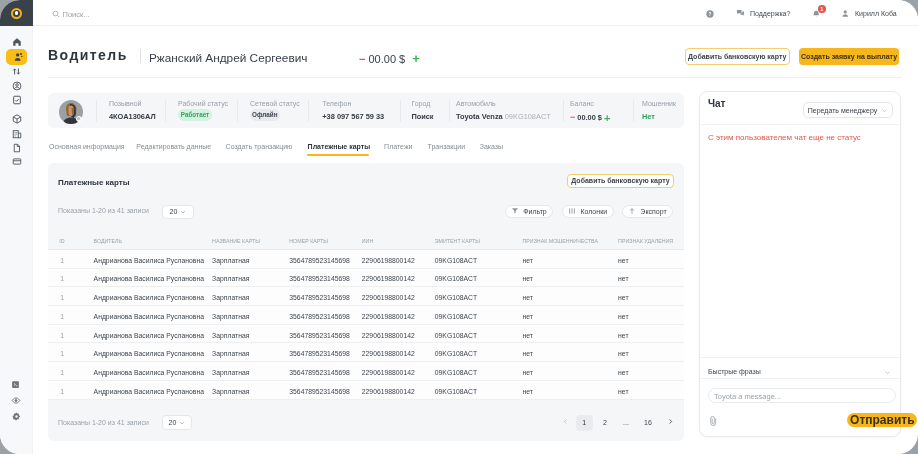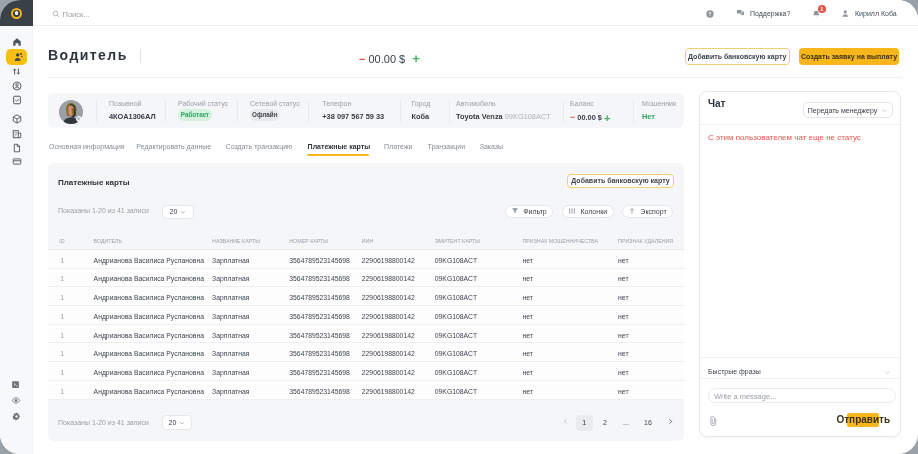--- a/index.html
+++ b/index.html
@@ -111,20 +111,21 @@
     </svg>
   <div class="abs" style="left:818px;top:5px;width:7.5px;height:7.5px;border-radius:50%;background:#e2574c;color:#fff;font-size:5.5px;font-weight:bold;display:flex;align-items:center;justify-content:center;">1</div>
   <svg class="abs" style="left:841px;top:9px;" width="8.5" height="9" viewBox="0 0 24 24" fill="#8d959c">
       <circle cx="12" cy="7.5" r="4.5"></circle>
       <path d="M4 21c0-4.5 3.5-7 8-7s8 2.5 8 7z"></path>
     </svg>
   <div class="abs" style="left:855px;top:10px;font-size:7px;color:#434b52;">Кирилл Коба</div>
 
   <div class="abs" style="left:48px;top:46.5px;font-size:14px;font-weight:bold;letter-spacing:1.45px;color:#2e353d;">Водитель</div>
   <div class="abs" style="left:140px;top:49px;width:1px;height:14px;background:#dfe2e5;"></div>
+  <div class="abs" style="left:149px;top:51px;font-size:11.8px;color:#39414a;">Ржанский Андрей Сергеевич</div>
   <div class="abs" style="left:359px;top:51px;font-size:11px;"><span style="color:#e2574c;font-weight:bold;">−</span> <span style="color:#39414a;">00.00 $</span> <span style="color:#43b05c;font-weight:bold;margin-left:4px;font-size:13px;">+</span></div>
   <div class="abs btn-yb" style="left:684.5px;top:47.5px;width:105.5px;height:17px;font-size:7px;">Добавить банковскую карту</div>
   <div class="abs btn-yellow" style="left:799px;top:47.5px;width:100px;height:17px;font-size:7px;">Создать заявку на выплату</div>
   <div class="abs" style="left:48px;top:77px;width:854px;height:1px;background:#eef0f2;"></div>
 
   <div class="abs card" style="left:48px;top:93px;width:636px;height:34.5px;"></div>
   <svg class="abs" style="left:58.5px;top:99.5px;" width="24" height="24" viewBox="0 0 24 24">
       <defs>
         <clipPath id="avc">
           <circle cx="12" cy="12" r="12"></circle>
@@ -151,21 +152,21 @@
   <div class="vline" style="left:633.4px;top:100px;height:22px;"></div>
   <div class="abs lbl" style="left:109px;top:100px;">Позывной</div>
   <div class="abs val" style="left:109px;top:111.5px;">4КОА1306АЛ</div>
   <div class="abs lbl" style="left:178px;top:100px;">Рабочий статус</div>
   <div class="abs pill" style="left:178px;top:108.5px;width:34px;height:12px;background:#d5f1df;color:#2fa45c;font-size:6.3px;">Работает</div>
   <div class="abs lbl" style="left:250px;top:100px;">Сетевой статус</div>
   <div class="abs pill" style="left:249.5px;top:108.5px;width:30.5px;height:12px;background:#e8eaed;color:#3e464e;font-size:6.3px;">Офлайн</div>
   <div class="abs lbl" style="left:322.3px;top:100px;">Телефон</div>
   <div class="abs val" style="left:322.3px;top:111.5px;">+38 097 567 59 33</div>
   <div class="abs lbl" style="left:411.4px;top:100px;">Город</div>
-  <div class="abs val" style="left:411.4px;top:111.5px;">Коба</div>
+  <div class="abs val" style="left:411.4px;top:111.5px;">Поиск</div>
   <div class="abs lbl" style="left:456px;top:100px;">Автомобиль</div>
   <div class="abs val" style="left:456px;top:111.5px;">Toyota Venza <span style="color:#a9b0b7;font-weight:normal;">09KG108ACT</span></div>
   <div class="abs lbl" style="left:570px;top:100px;">Баланс</div>
   <div class="abs val" style="left:570px;top:111.5px;"><span style="color:#e2574c;font-size:9px;">−</span> 00.00 $ <span style="color:#43b05c;font-size:11px;line-height:7px;vertical-align:-1.5px;">+</span></div>
   <div class="abs lbl" style="left:642px;top:100px;">Мошенник</div>
   <div class="abs val" style="left:642px;top:111.5px;color:#2fa45c;">Нет</div>
 
   <div class="tabs">
     <span class="abs" style="left:49px;top:143px;">Основная информация</span>
     <span class="abs" style="left:136.3px;top:143px;">Редактировать данные</span>
@@ -305,18 +306,18 @@
       </svg></div>
   <div class="abs" style="left:700px;top:124px;width:200px;height:1px;background:#eef0f2;"></div>
   <div class="abs" style="left:708px;top:132.5px;font-size:8px;color:#e2574c;">С этим пользователем чат еще не статус</div>
   <div class="abs" style="left:700px;top:357.4px;width:200px;height:1px;background:#eef0f2;"></div>
   <div class="abs" style="left:708px;top:368px;font-size:7px;color:#3e464e;">Быстрые фразы</div>
   <svg class="abs" style="left:884px;top:368.5px;" width="7" height="7" viewBox="0 0 24 24" fill="none" stroke="#b6bcc2" stroke-width="2.6">
       <path d="M5 9l7 7 7-7"></path>
     </svg>
   <div class="abs" style="left:700px;top:378.1px;width:200px;height:1px;background:#eef0f2;"></div>
   <div class="abs" style="left:708px;top:387.8px;width:187.5px;height:15.3px;border:1px solid #e9ebee;border-radius:8px;background:#fff;"></div>
-  <div class="abs gtxt" style="left:714px;top:392px;font-size:7.5px;">Write a message...</div>
+  <div class="abs gtxt" style="left:714px;top:392px;font-size:7.5px;">Toyota a message...</div>
   <svg class="abs" style="left:708.5px;top:415px;" width="8.5" height="12" viewBox="0 0 24 30" fill="none" stroke="#8d959d" stroke-width="2">
       <path d="M19 8v13a7 7 0 0 1-14 0V7a5 5 0 0 1 10 0v13a3 3 0 0 1-6 0V8"></path>
     </svg>
-  <div class="abs btn-yellow" style="left:847.3px;top:412.6px;width:32px;height:14.5px;font-size:10px;border-radius:2px;">Отправить</div>
+  <div class="abs btn-yellow" style="left:847.3px;top:412.6px;width:70px;height:14.5px;font-size:12px;border-radius:7px;">Отправить</div>
 </div>
 
 </body></html>

